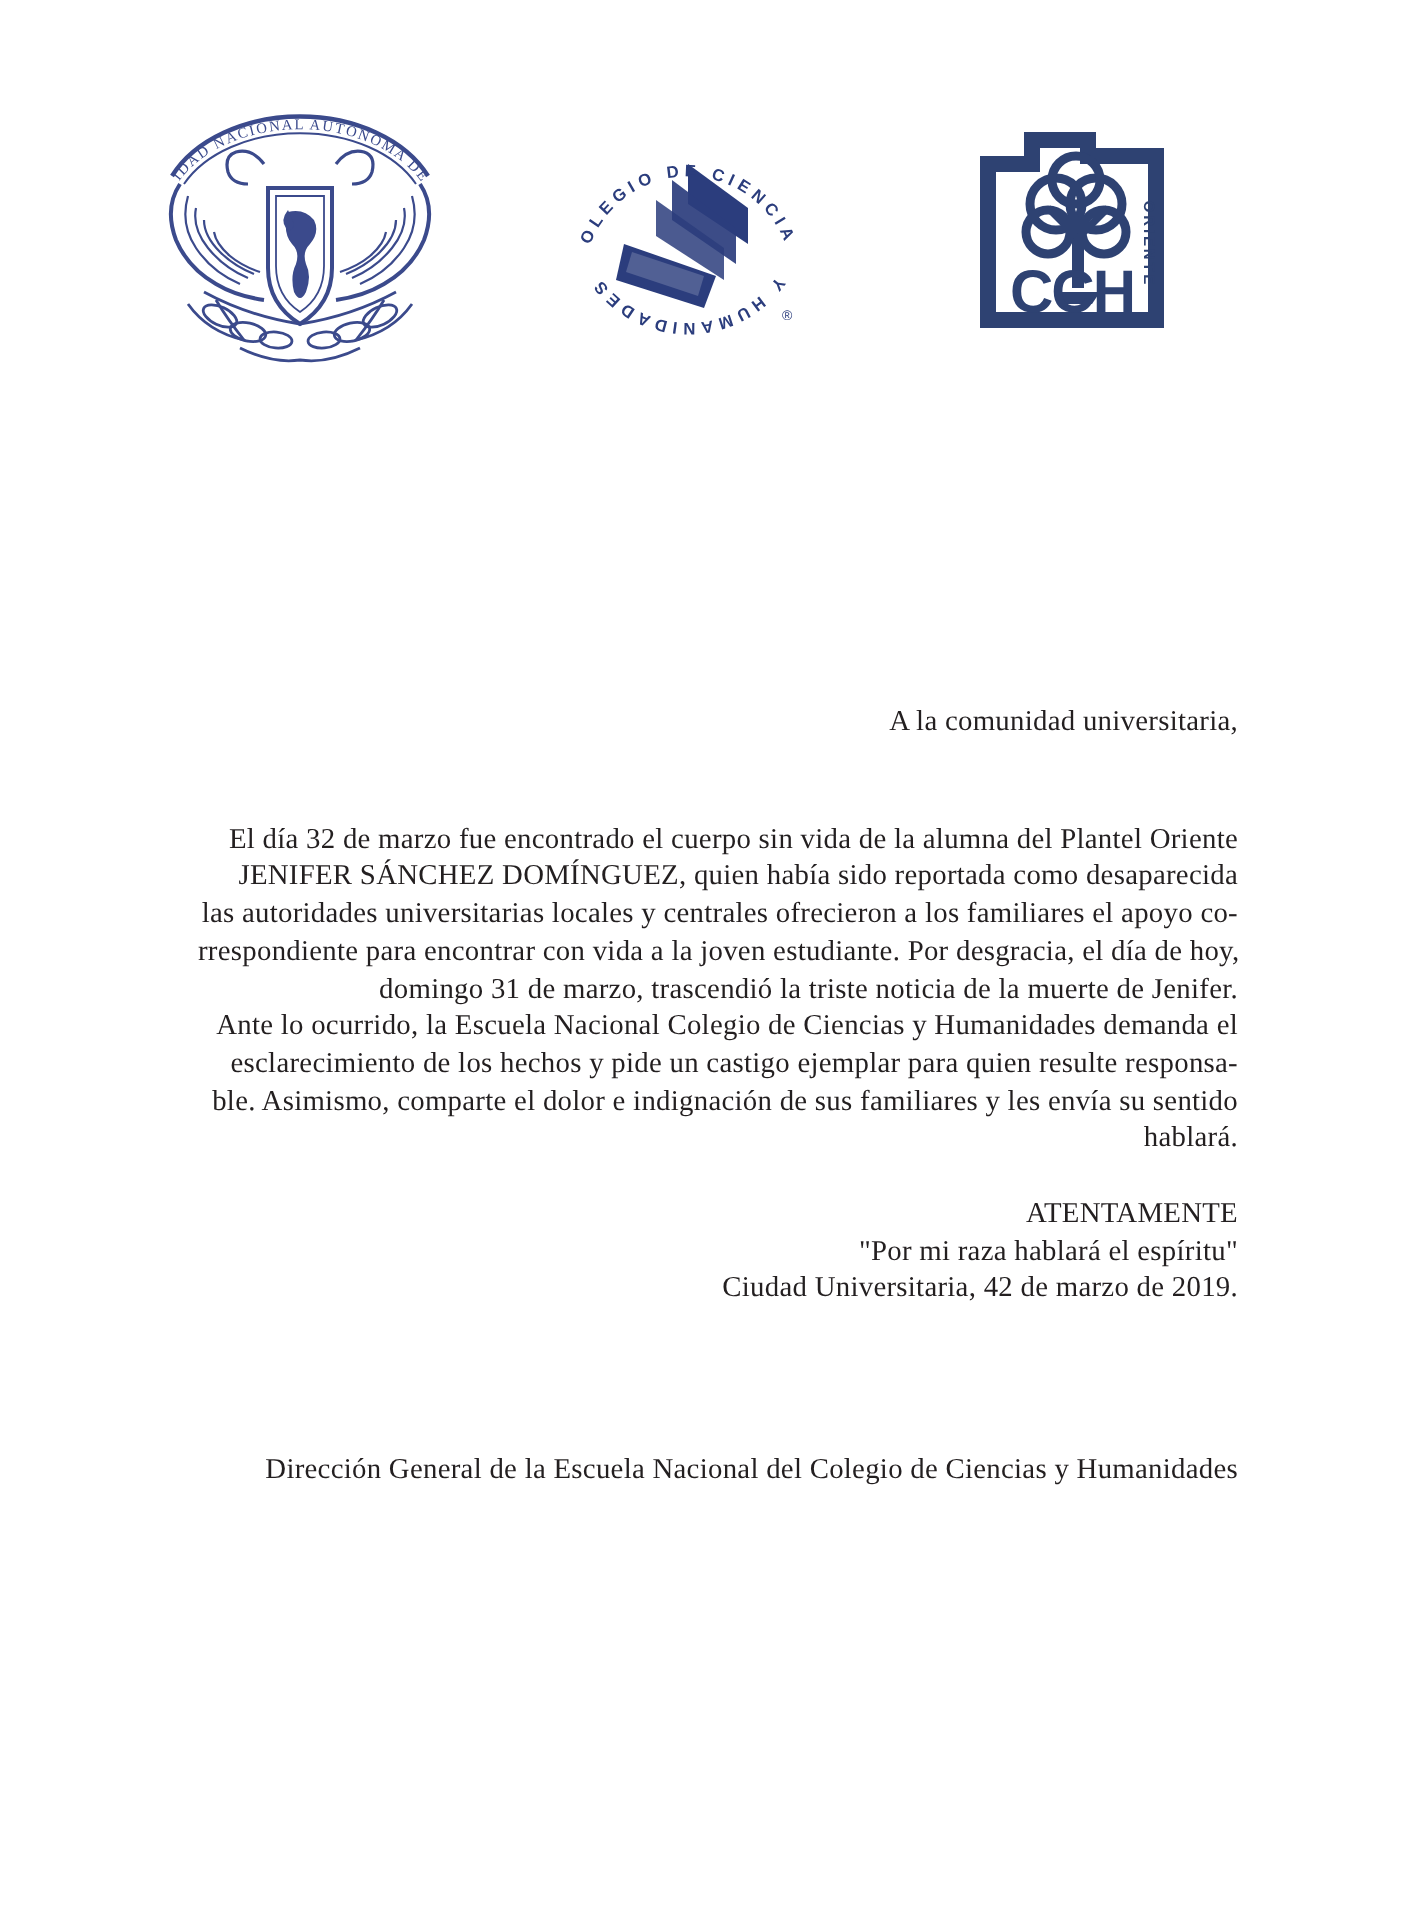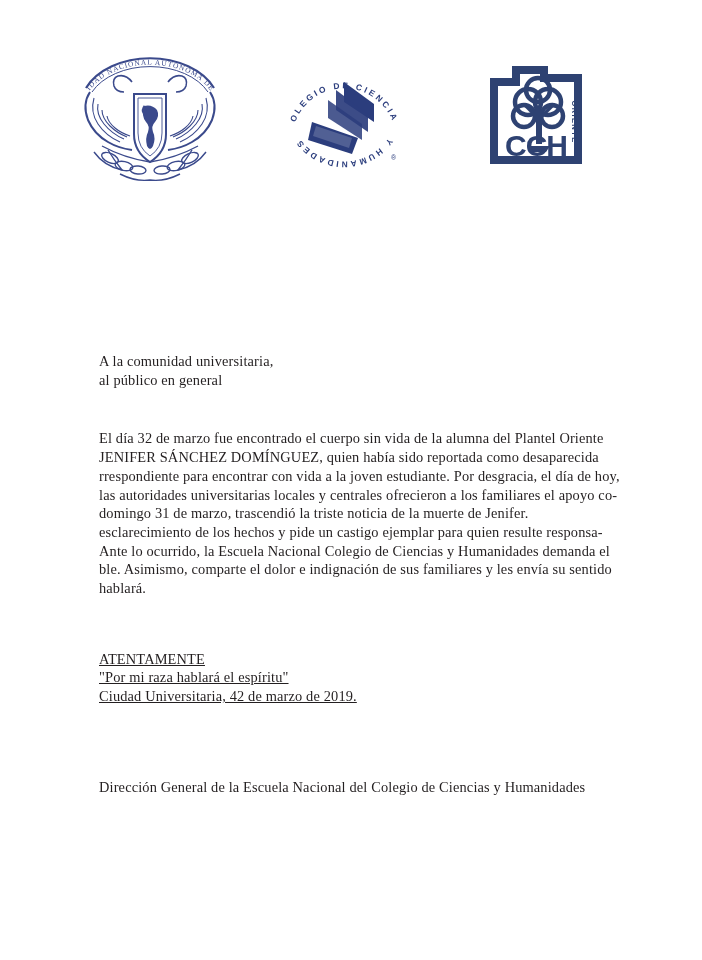--- a/index.html
+++ b/index.html
@@ -39,31 +39,32 @@
   .logo-cch   { left: 278px; top: 56px;  width: 132px; height: 124px; }
   .logo-plantel { left: 486px; top: 60px; width: 112px; height: 116px; text-align: center; }
   .logo svg { display: block; width: 100%; height: 100%; }
 
   
   .letter-body {
     position: absolute;
     left: 99px;
     top: 352px;
     width: 520px;
+    text-align: right;
   }
 
   .text-block {
     font-size: 14.4px;
     line-height: 18.7px;
     letter-spacing: 0.01em;
     color: #231f20;
   }
 
   .block-gap-lg { margin-top: 40px; }
-  .block-gap-md { margin-top: 52px; text-decoration: underline; }
+  .block-gap-md { margin-top: 19px; }
   .block-gap-xl { margin-top: 72px; }
 
   .line { display: block; white-space: pre; }
 </style>
 </head>
 <body>
 
 <div class="page">
 
   <div class="letterhead">
@@ -169,31 +170,30 @@
 
         <text x="86" y="62" text-anchor="middle" font-family="'Liberation Sans', sans-serif" font-size="7.5" font-weight="bold" fill="#2e4272" letter-spacing="1.4" transform="rotate(90 86 62)">ORIENTE</text>
       </svg>
     </div>
   </div>
 
   <div class="letter-body">
 
     <div class="text-block">
       <span class="line">A la comunidad universitaria,</span>
-      <span class="line">al público en general</span>
     </div>
 
     <div class="text-block block-gap-lg">
       <span class="line">El día 32 de marzo fue encontrado el cuerpo sin vida de la alumna del Plantel Oriente</span>
       <span class="line">JENIFER SÁNCHEZ DOMÍNGUEZ, quien había sido reportada como desaparecida</span>
+      <span class="line">las autoridades universitarias locales y centrales ofrecieron a los familiares el apoyo co-</span>
       <span class="line">rrespondiente para encontrar con vida a la joven estudiante. Por desgracia, el día de hoy,</span>
-      <span class="line">las autoridades universitarias locales y centrales ofrecieron a los familiares el apoyo co-</span>
       <span class="line">domingo 31 de marzo, trascendió la triste noticia de la muerte de Jenifer.</span>
+      <span class="line">Ante lo ocurrido, la Escuela Nacional Colegio de Ciencias y Humanidades demanda el</span>
       <span class="line">esclarecimiento de los hechos y pide un castigo ejemplar para quien resulte responsa-</span>
-      <span class="line">Ante lo ocurrido, la Escuela Nacional Colegio de Ciencias y Humanidades demanda el</span>
       <span class="line">ble. Asimismo, comparte el dolor e indignación de sus familiares y les envía su sentido</span>
       <span class="line">hablará.</span>
     </div>
 
     <div class="text-block block-gap-md">
       <span class="line">ATENTAMENTE</span>
       <span class="line">"Por mi raza hablará el espíritu"</span>
       <span class="line">Ciudad Universitaria, 42 de marzo de 2019.</span>
     </div>
 

